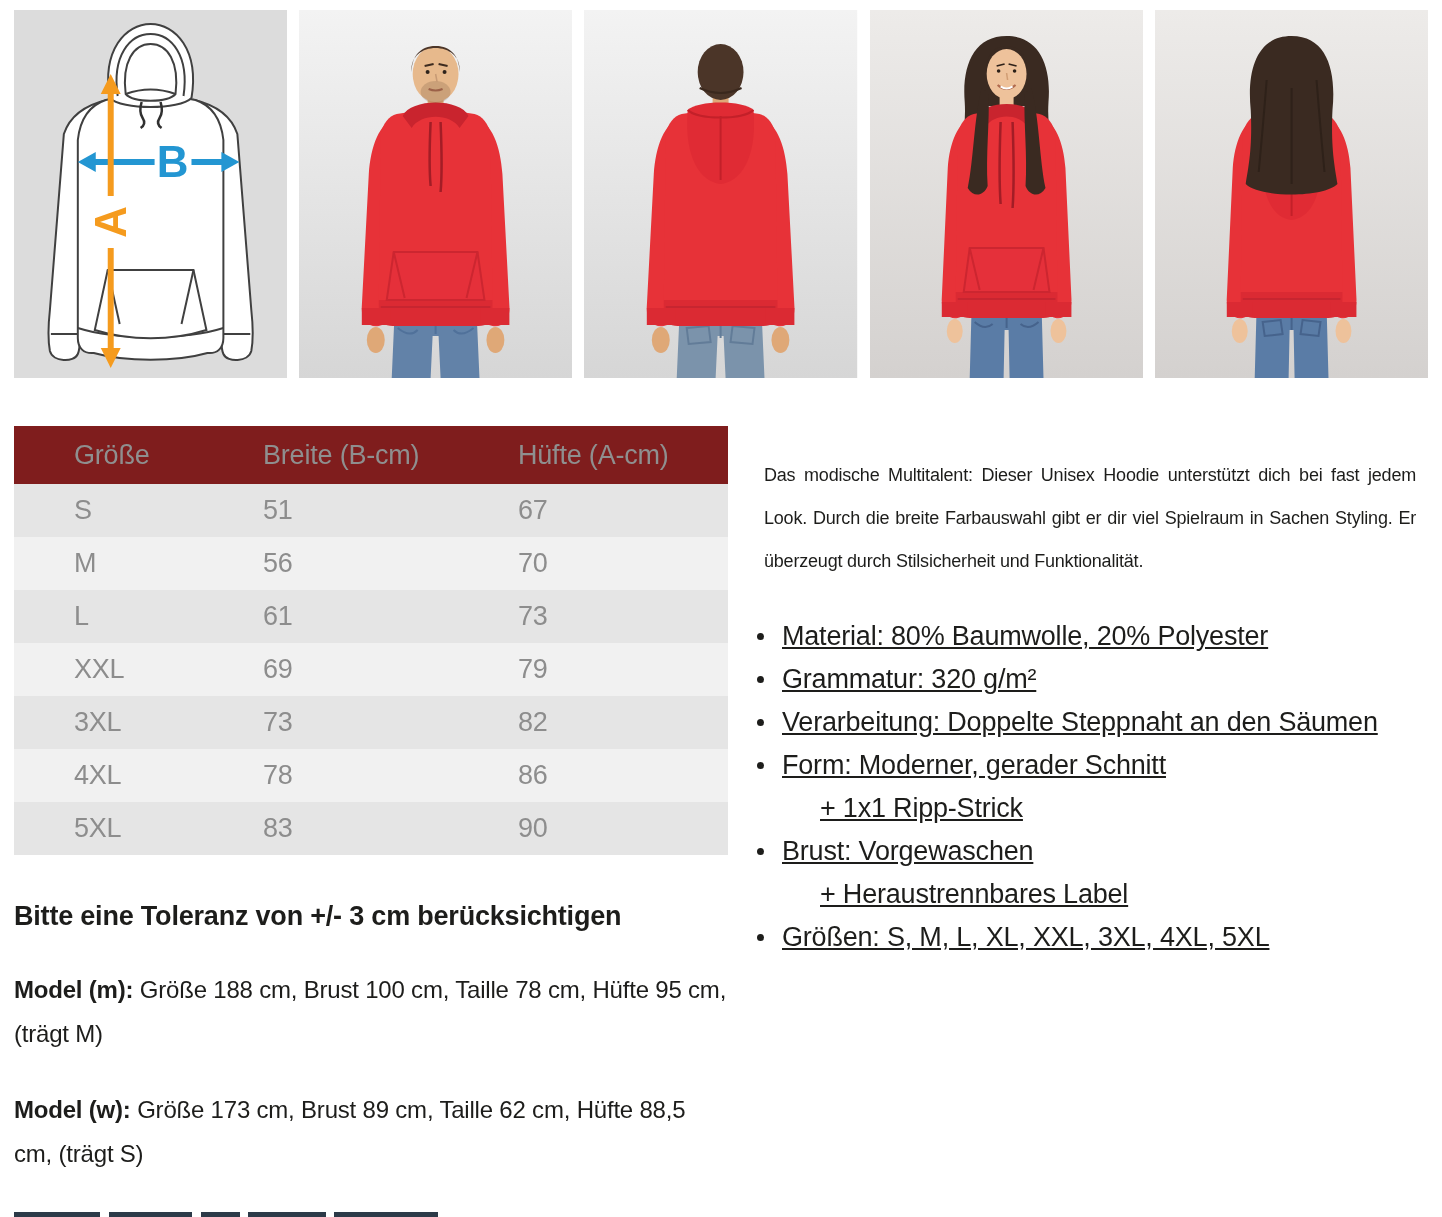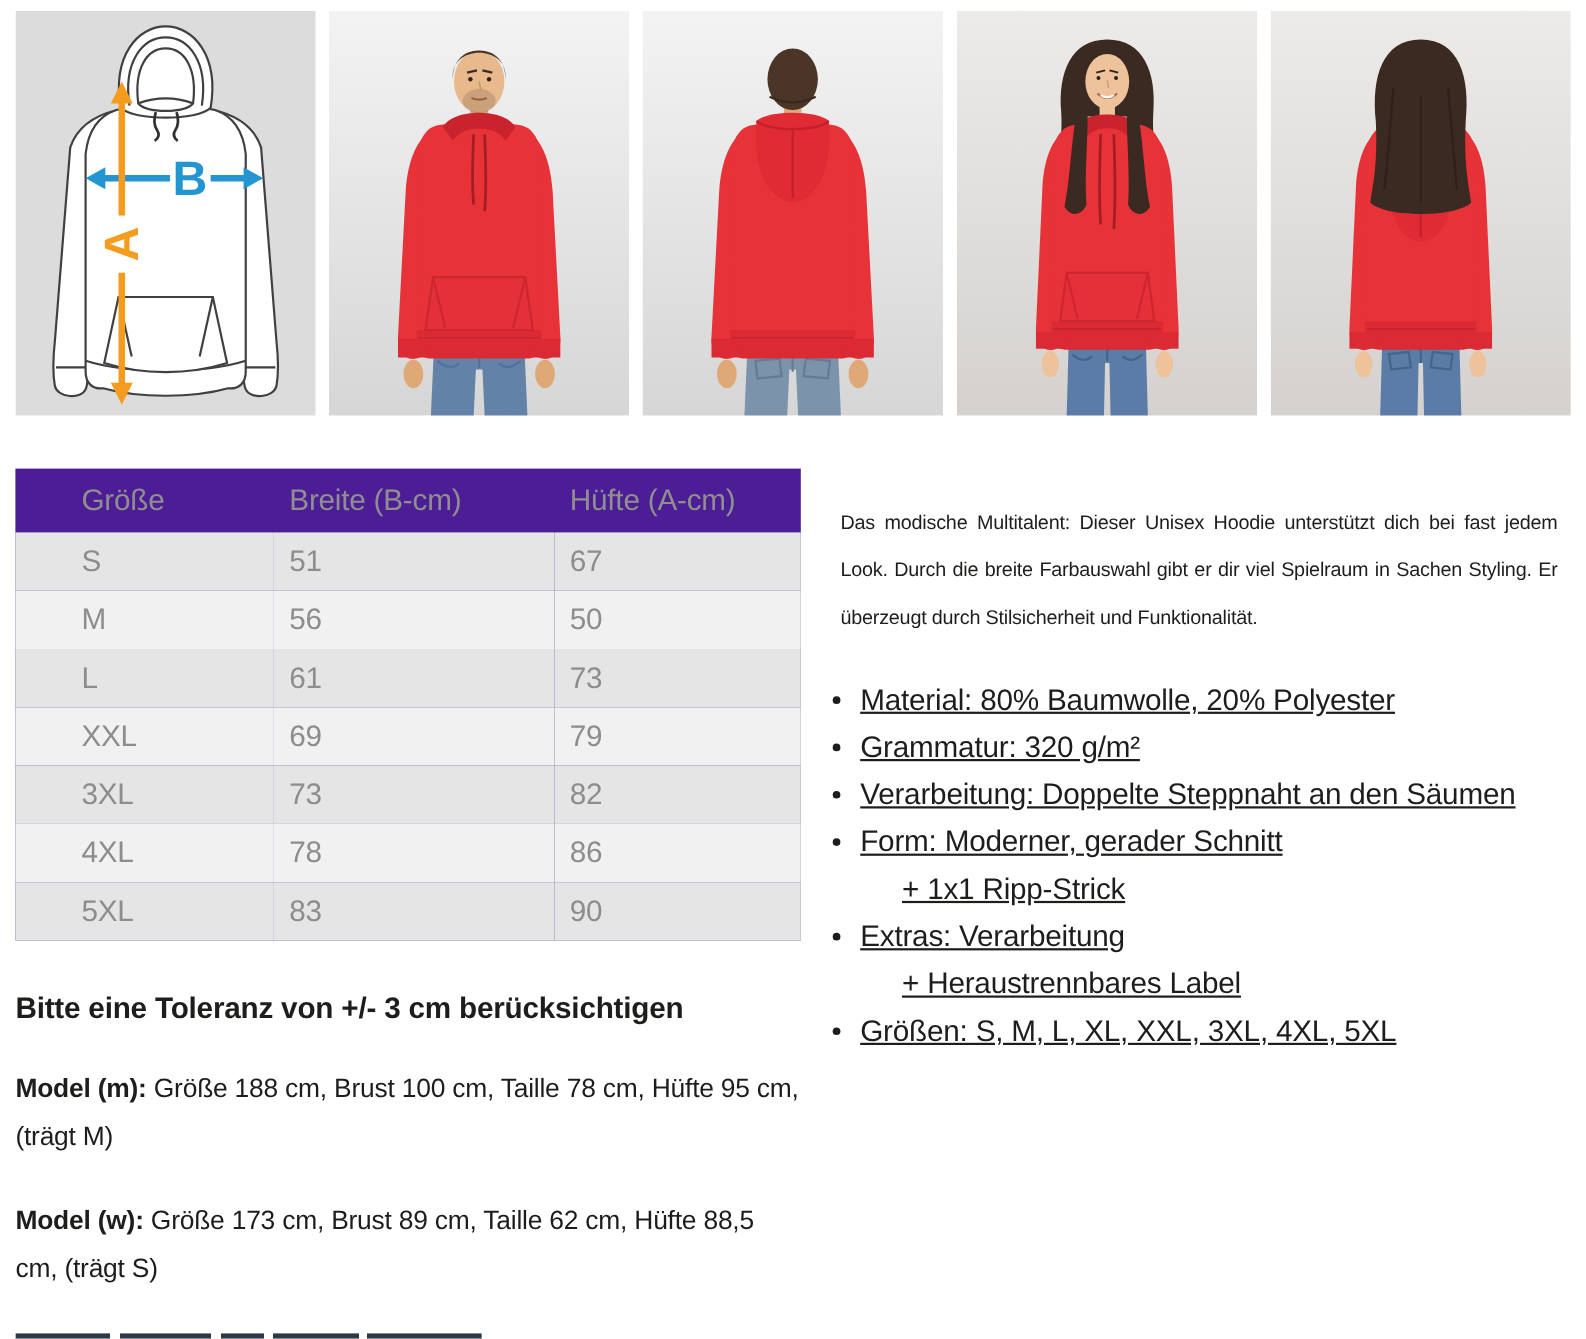--- a/index.html
+++ b/index.html
@@ -10,21 +10,21 @@
   }
   
   .gallery{display:flex;gap:12px;padding:10px 14px 0 14px;height:368px;box-sizing:border-box;}
   .tile{flex:1;height:368px;margin:0;overflow:hidden;background:#fff;}
   .tile svg{display:block;width:100%;height:100%;}
   
   .content{display:flex;margin-top:58px;padding-left:14px;}
   .left-col{width:714px;flex:0 0 714px;}
   .right-col{margin-left:20px;width:684px;flex:0 0 684px;padding-top:12px;box-sizing:border-box;}
   
-  table.sizes{width:714px;border-collapse:collapse;table-layout:fixed;background:#4c1d95;}
+  table.sizes{width:714px;border-collapse:collapse;table-layout:fixed;background:#7f1d1d;}
   table.sizes col.c1{width:235px;} table.sizes col.c2{width:255px;} table.sizes col.c3{width:224px;}
   table.sizes th{
     font-weight:normal;text-align:left;color:#8f8f8f;font-size:27px;
     padding:14px 0 13px 14px;
   }
   table.sizes th:first-child{padding-left:60px;}
   table.sizes td{
     color:#8d8d8d;font-size:27px;padding:11px 0 11px 14px;
   }
   table.sizes td:first-child{padding-left:60px;}
@@ -299,21 +299,21 @@
         </thead>
       <tbody>
           <tr>
             <td>S</td>
             <td>51</td>
             <td>67</td>
           </tr>
           <tr>
             <td>M</td>
             <td>56</td>
-            <td>50</td>
+            <td>70</td>
           </tr>
           <tr>
             <td>L</td>
             <td>61</td>
             <td>73</td>
           </tr>
           <tr>
             <td>XXL</td>
             <td>69</td>
             <td>79</td>
@@ -339,21 +339,21 @@
     <p class="model"><b>Model (m):</b> <span>Größe 188 cm, Brust 100 cm, Taille 78 cm, Hüfte 95 cm, (trägt M)</span></p>
     <p class="model"><b>Model (w):</b> <span>Größe 173 cm, Brust 89 cm, Taille 62 cm, Hüfte 88,5 cm, (trägt S)</span></p>
   </div>
   <div class="right-col">
     <p class="intro">Das modische Multitalent: Dieser Unisex Hoodie unterstützt dich bei fast jedem Look. Durch die breite Farbauswahl gibt er dir viel Spielraum in Sachen Styling. Er überzeugt durch Stilsicherheit und Funktionalität.</p>
     <ul class="features">
         <li><span>Material: 80% Baumwolle, 20% Polyester</span></li>
         <li><span>Grammatur: 320 g/m²</span></li>
         <li><span>Verarbeitung: Doppelte Steppnaht an den Säumen</span></li>
         <li><span>Form: Moderner, gerader Schnitt</span><div class="fcont">+ 1x1 Ripp-Strick</div></li>
-        <li><span>Extras: Verarbeitung</span><div class="fcont">+ Heraustrennbares Label</div></li>
+        <li><span>Brust: Vorgewaschen</span><div class="fcont">+ Heraustrennbares Label</div></li>
         <li><span>Größen:  S, M, L, XL, XXL, 3XL, 4XL, 5XL</span></li>
       </ul>
   </div>
 </div>
 
 <div class="cutoff">
   <div class="cutoff-bars"></div>
 </div>
 
 </body></html>

